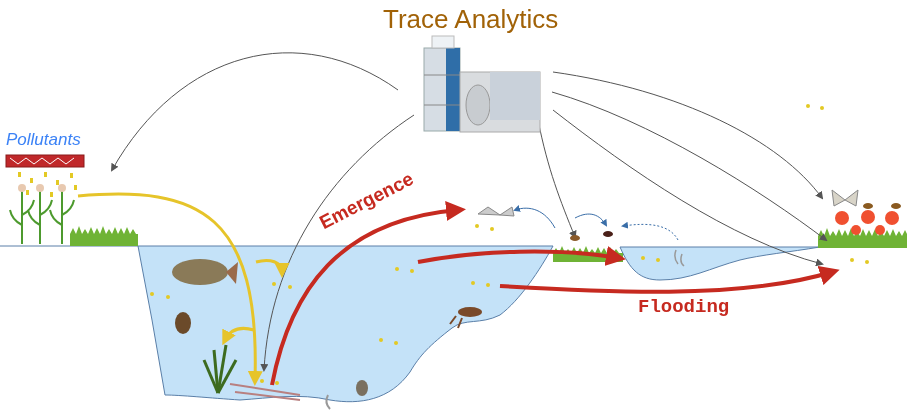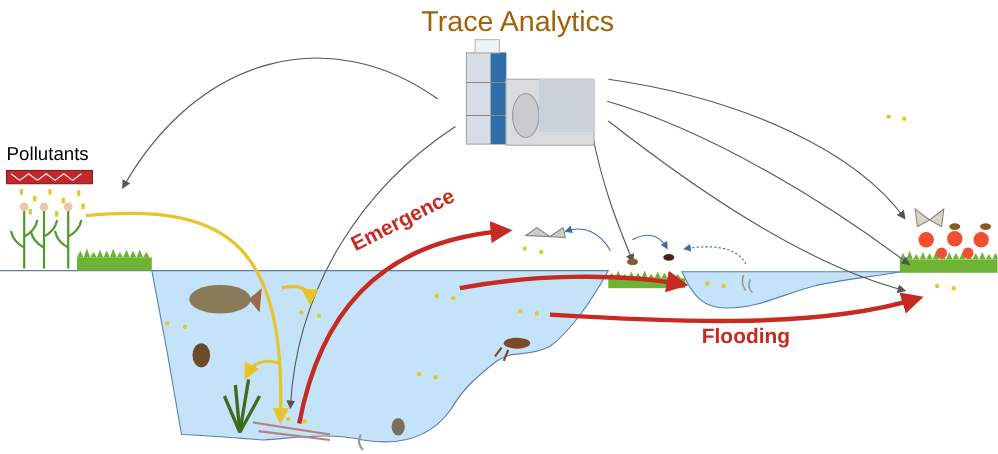--- a/index.html
+++ b/index.html
@@ -1,21 +1,21 @@
 <!DOCTYPE html>
 <html><head>
 <meta charset="utf-8">
 <style>
   html, body { margin:0; padding:0; background:#ffffff; }
   body { width:907px; height:413px; position:relative; overflow:hidden; font-family:"Liberation Sans", sans-serif; }
   svg { position:absolute; left:0; top:0; }
   .title { position:absolute; left:383px; top:4px; font-size:26px; color:#a16207; font-family:"Liberation Sans", sans-serif; }
-  .lbl-poll { position:absolute; left:6px; top:130px; font-size:17px; color:#000000; font-family:"Liberation Sans", sans-serif; }
+  .lbl-poll { position:absolute; left:6px; top:130px; font-size:17px; color:#3b82f6; font-family:"Liberation Sans", sans-serif;font-style:italic; }
   .lbl-emerg { position:absolute; left:326px; top:212px; font-size:19px; font-weight:bold; color:#c62a20; transform:rotate(-27deg); transform-origin:left bottom; font-family:"Liberation Sans", sans-serif; }
-  .lbl-flood { position:absolute; left:638px; top:296px; font-size:19px; font-weight:bold; color:#c62a20; font-family:Liberation Sans, sans-serif;text-align:right; }
+  .lbl-flood { position:absolute; left:638px; top:296px; font-size:19px; font-weight:bold; color:#c62a20; font-family:Liberation Mono, monospace;text-align:right; }
 </style>
 </head>
 <body>
 
 <svg width="907" height="413" viewBox="0 0 907 413">
   <defs>
     <marker id="arrGray" markerWidth="8" markerHeight="8" refX="6" refY="4" orient="auto">
         <path d="M0,0 L8,4 L0,8 Z" fill="#555"></path>
       </marker>
     <marker id="arrBlue" markerWidth="7" markerHeight="7" refX="5" refY="3.5" orient="auto">

